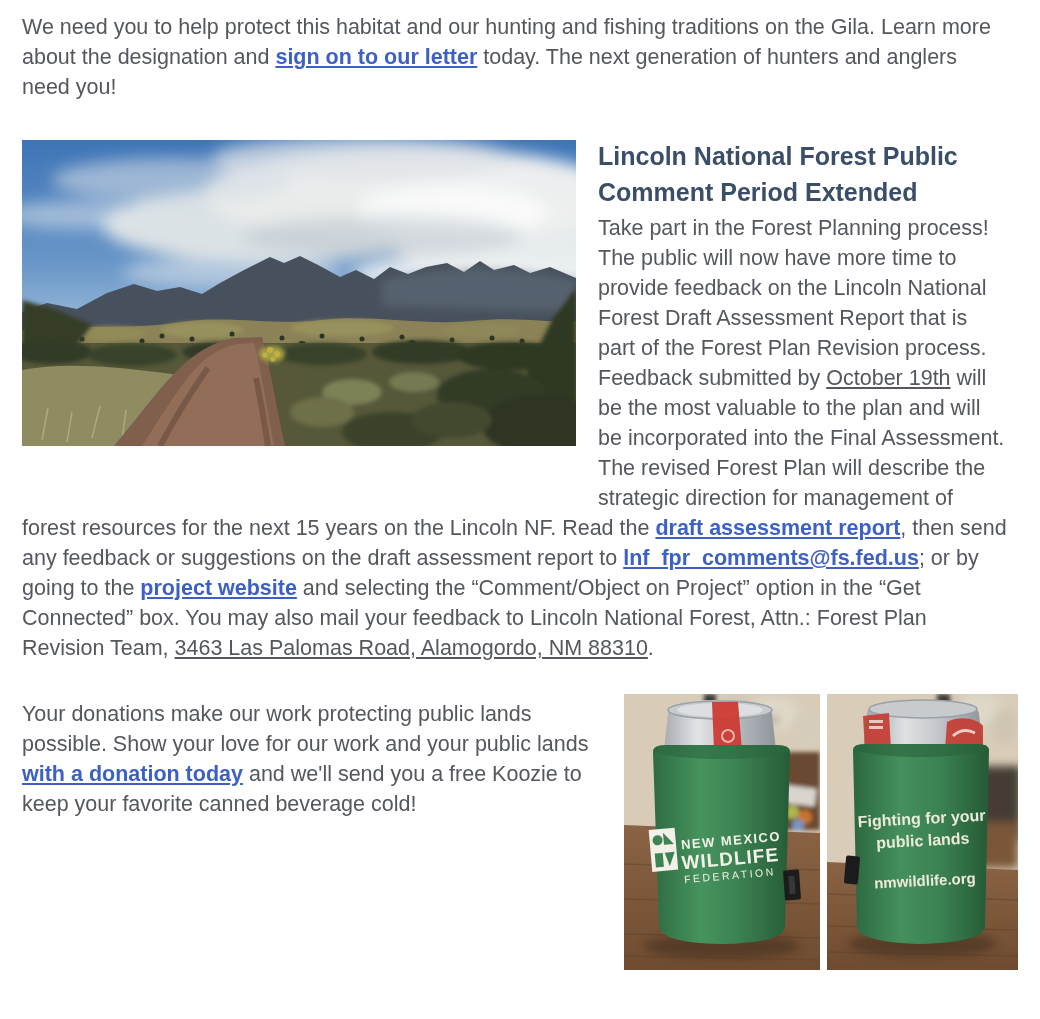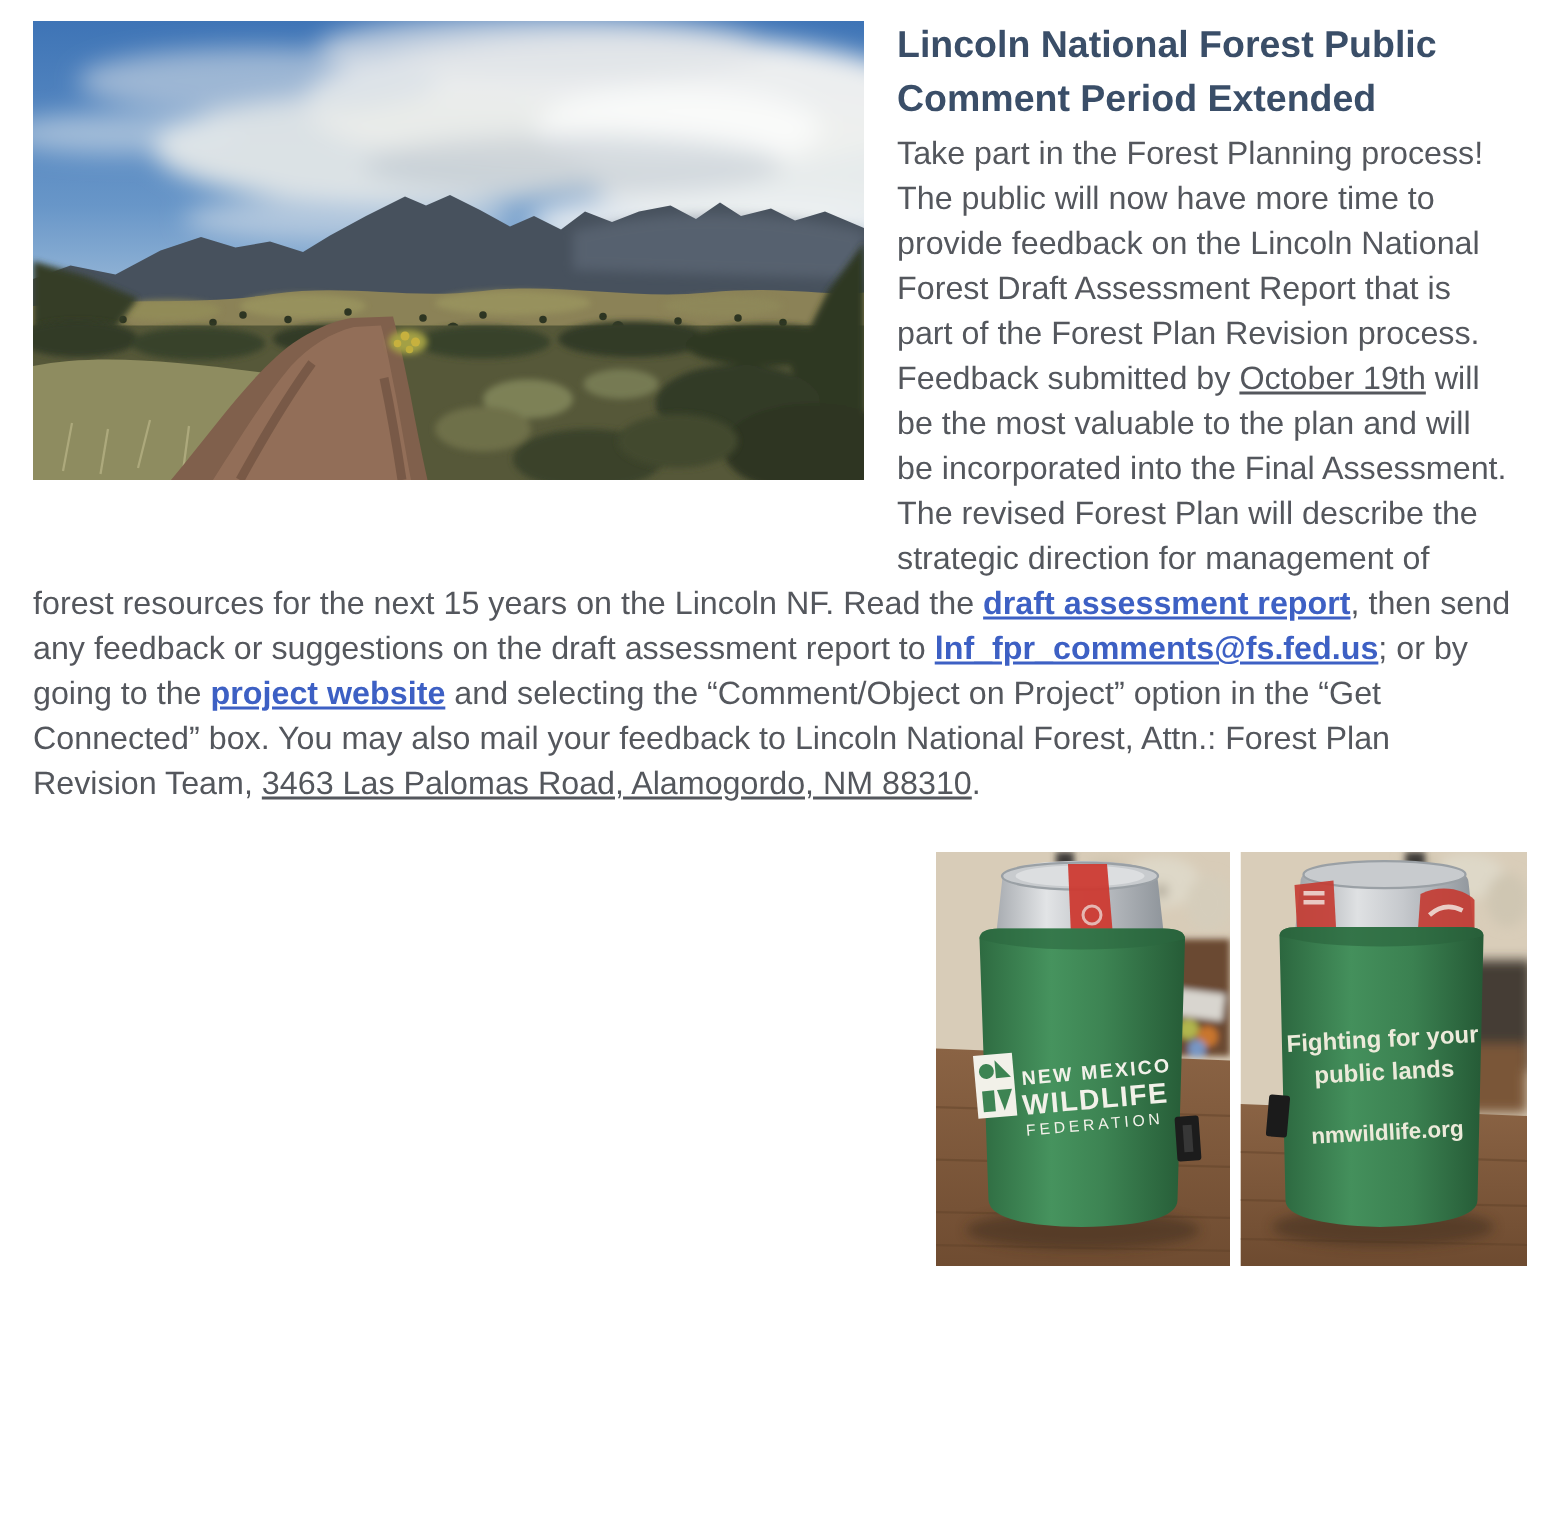--- a/index.html
+++ b/index.html
@@ -28,20 +28,21 @@
   .section-donate::after{content:"";display:block;clear:both;}
   .koozies{float:right;margin:-5px -10px 10px 24px;display:flex;gap:7px;}
   .koozies svg{display:block;}
   .donate-heading{margin:0 0 5px 0;}
 </style>
 </head>
 <body>
 
 <div class="page">
 
+  <p class="intro"><span>We need you to help protect this habitat and our hunting and fishing traditions on the Gila. Learn more about the designation and </span><a>sign on to our letter</a><span> today. The next generation of hunters and anglers need you!</span></p>
 
   <div class="section-lincoln">
 
     <div class="photo-landscape">
       <svg width="554" height="306" viewBox="0 0 554 306">
         <defs>
           <linearGradient id="skyGrad" x1="0" y1="0" x2="0" y2="1">
             <stop offset="0" stop-color="#3e74b6"></stop>
               <stop offset="0.6" stop-color="#6896c8"></stop>
               <stop offset="1" stop-color="#a9c4dd"></stop>
@@ -281,15 +282,16 @@
         </g>
         <g transform="rotate(-3 95 150)" fill="#eceada" font-weight="700" text-anchor="middle">
           <text x="96" y="130" font-size="16">Fighting for your</text>
           <text x="96" y="152" font-size="16">public lands</text>
           <text x="96" y="192" font-size="15">nmwildlife.org</text>
         </g>
       </svg>
     </div>
 
 
+    <p><span>Your donations make our work protecting public lands possible. Show your love for our work and your public lands </span><a>with a donation today</a><span> and we'll send you a free Koozie to keep your favorite canned beverage cold!</span></p>
   </div>
 
 </div>
 
 </body></html>

